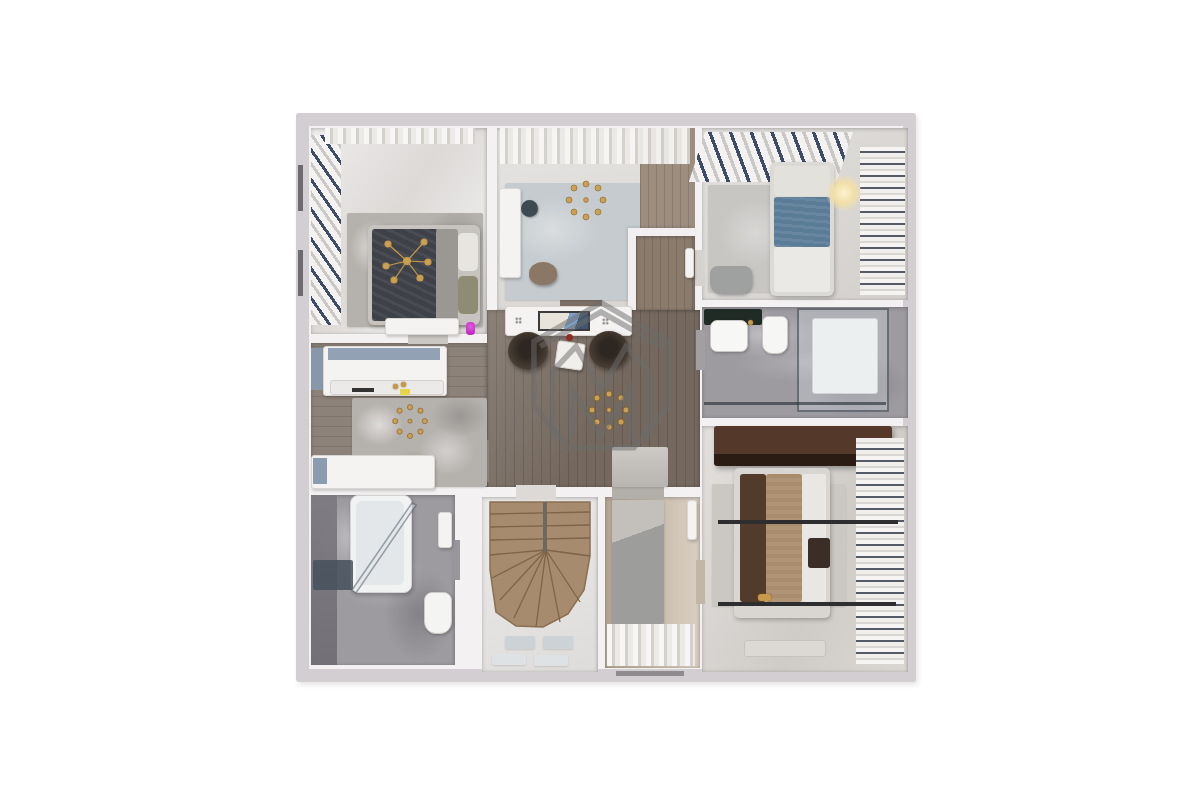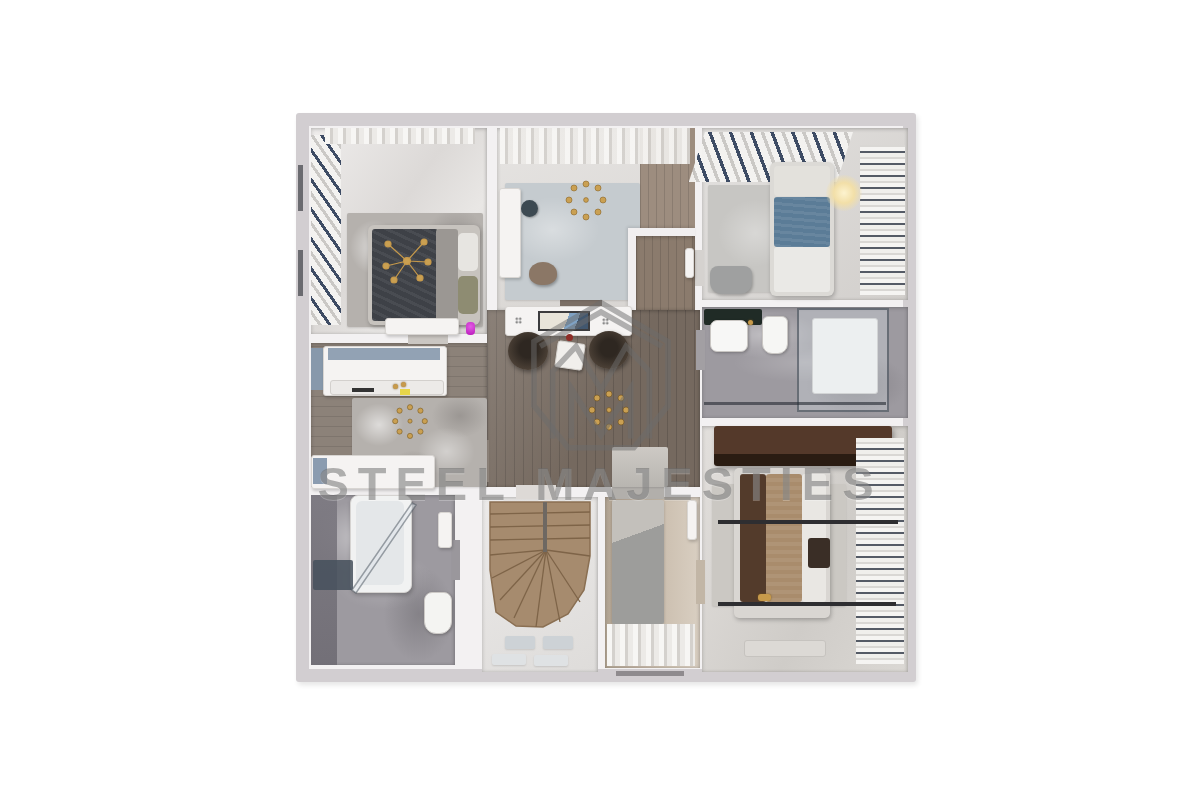--- a/index.html
+++ b/index.html
@@ -256,15 +256,14 @@
   <div class="furn white-furn" style="left:687px;top:500px;width:8px;height:38px;"></div>
 
   <svg class="abs" style="left:520px;top:298px;" width="162" height="156" viewBox="0 0 100 100">
     <g fill="none" stroke="#6c6c6c" stroke-opacity="0.5" stroke-width="3.6" stroke-linejoin="miter">
       <polygon points="50,3 93,28 93,69 71,96 29,96 7,69 7,28"></polygon>
       <polyline points="11,31 50,9 89,31"></polyline>
       <polyline points="19,90 19,47 34,31 50,59 66,31 81,47 81,90"></polyline>
       <polyline points="31,90 31,58 50,88 69,58 69,90"></polyline>
     </g>
   </svg>
-  <div class="watermark-text">STEEL MAJESTIES</div>
 
 </div>
 
 </body></html>

